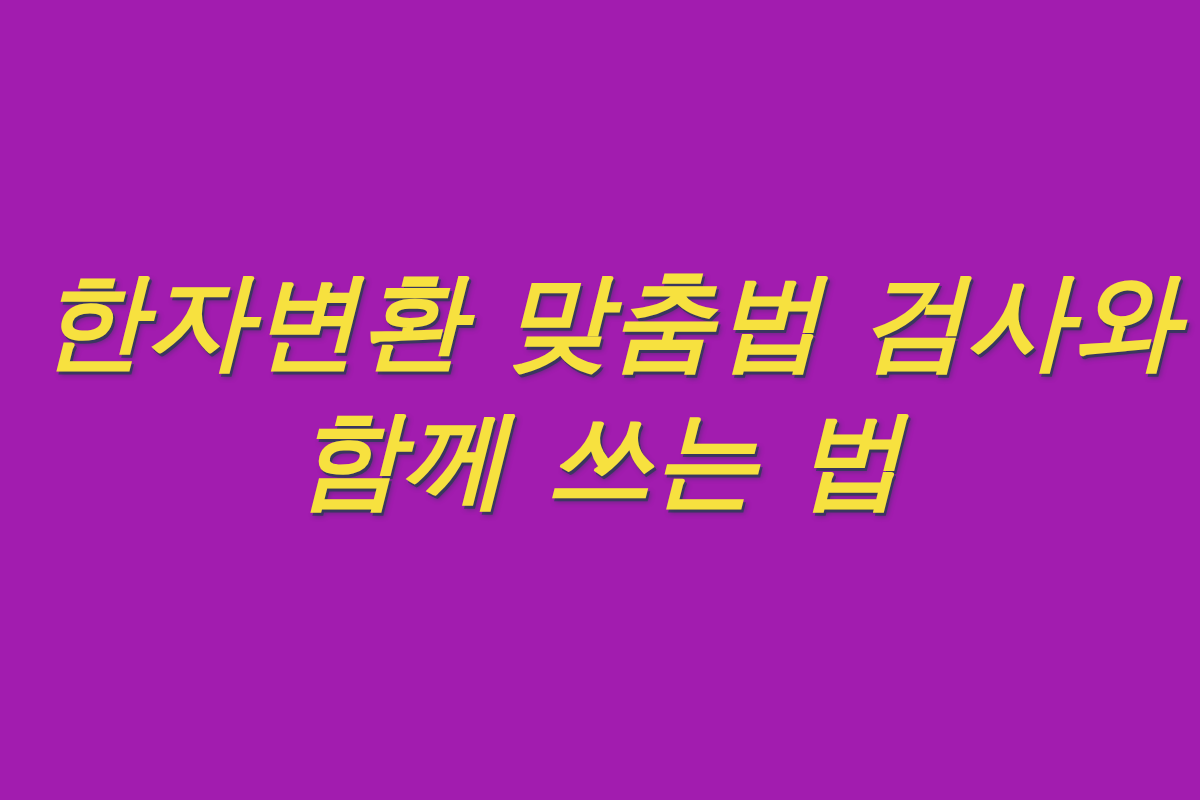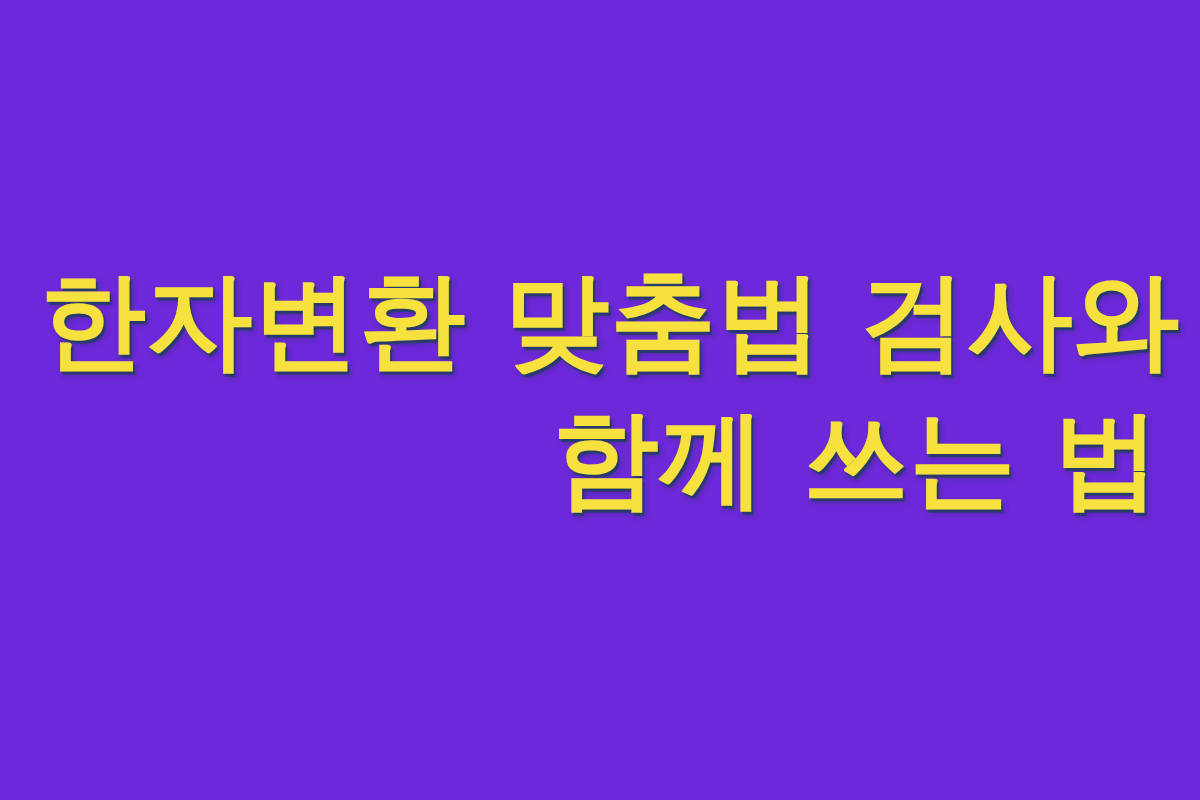--- a/index.html
+++ b/index.html
@@ -53,18 +53,18 @@
     font-size: 106px;
   }
 
   .title-line.line-2 {
     font-size: 106px;
   }
 </style>
 </head>
 <body>
 
-<div id="card" style="background: #6d28d9;">
+<div id="card" style="background: #a21caf; font-style: italic;">
   <div id="title-block">
     <span class="title-line line-1" style="color: rgb(247, 225, 63);">한자변환 맞춤법 검사와</span>
-    <span class="title-line line-2" style="color: rgb(247, 225, 63); text-align: right;">함께 쓰는 법</span>
+    <span class="title-line line-2" style="color: rgb(247, 225, 63);">함께 쓰는 법</span>
   </div>
 </div>
 
 </body></html>

